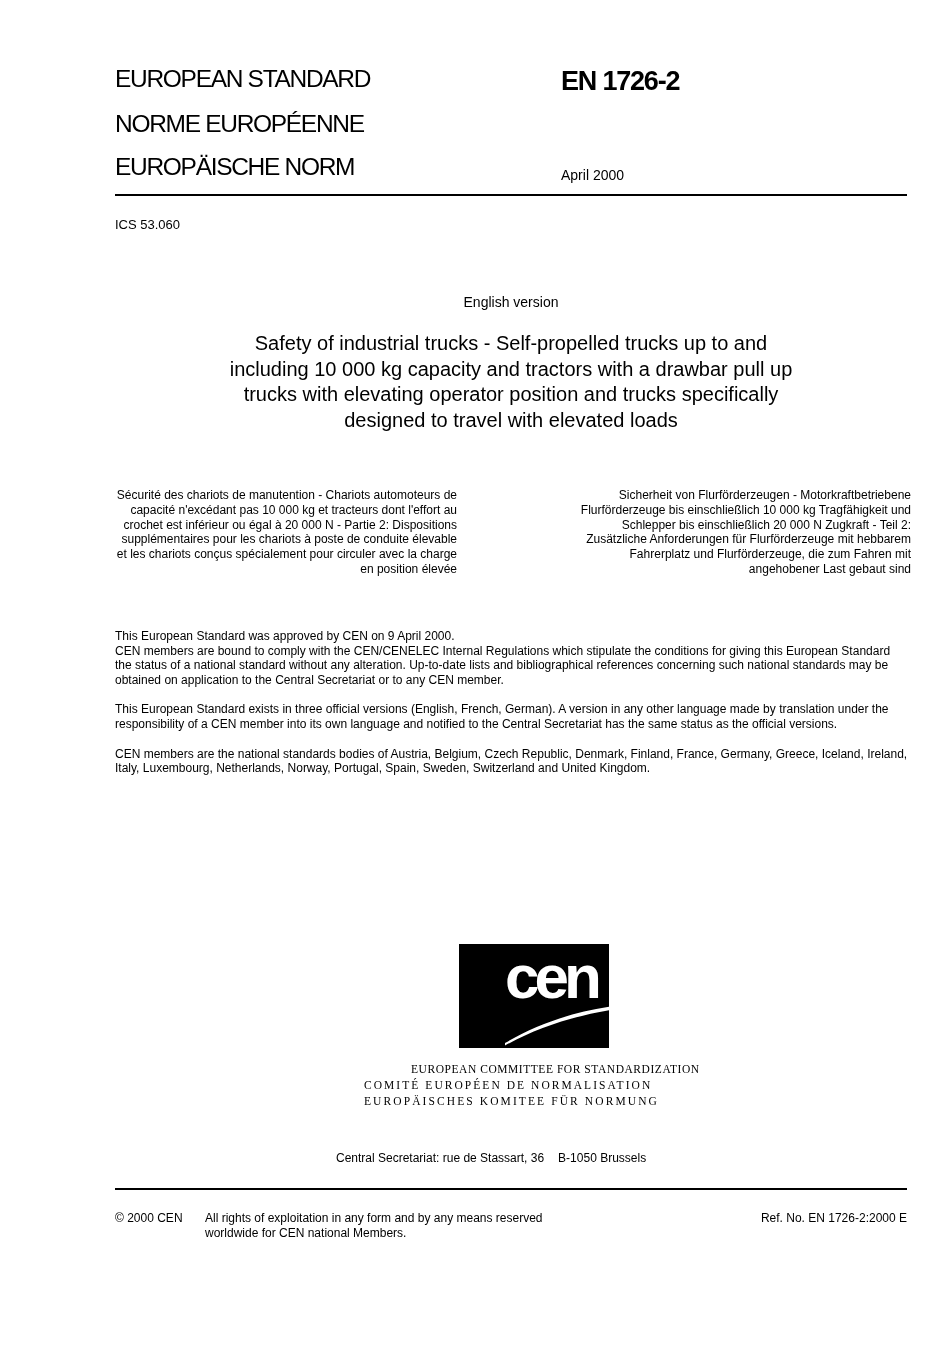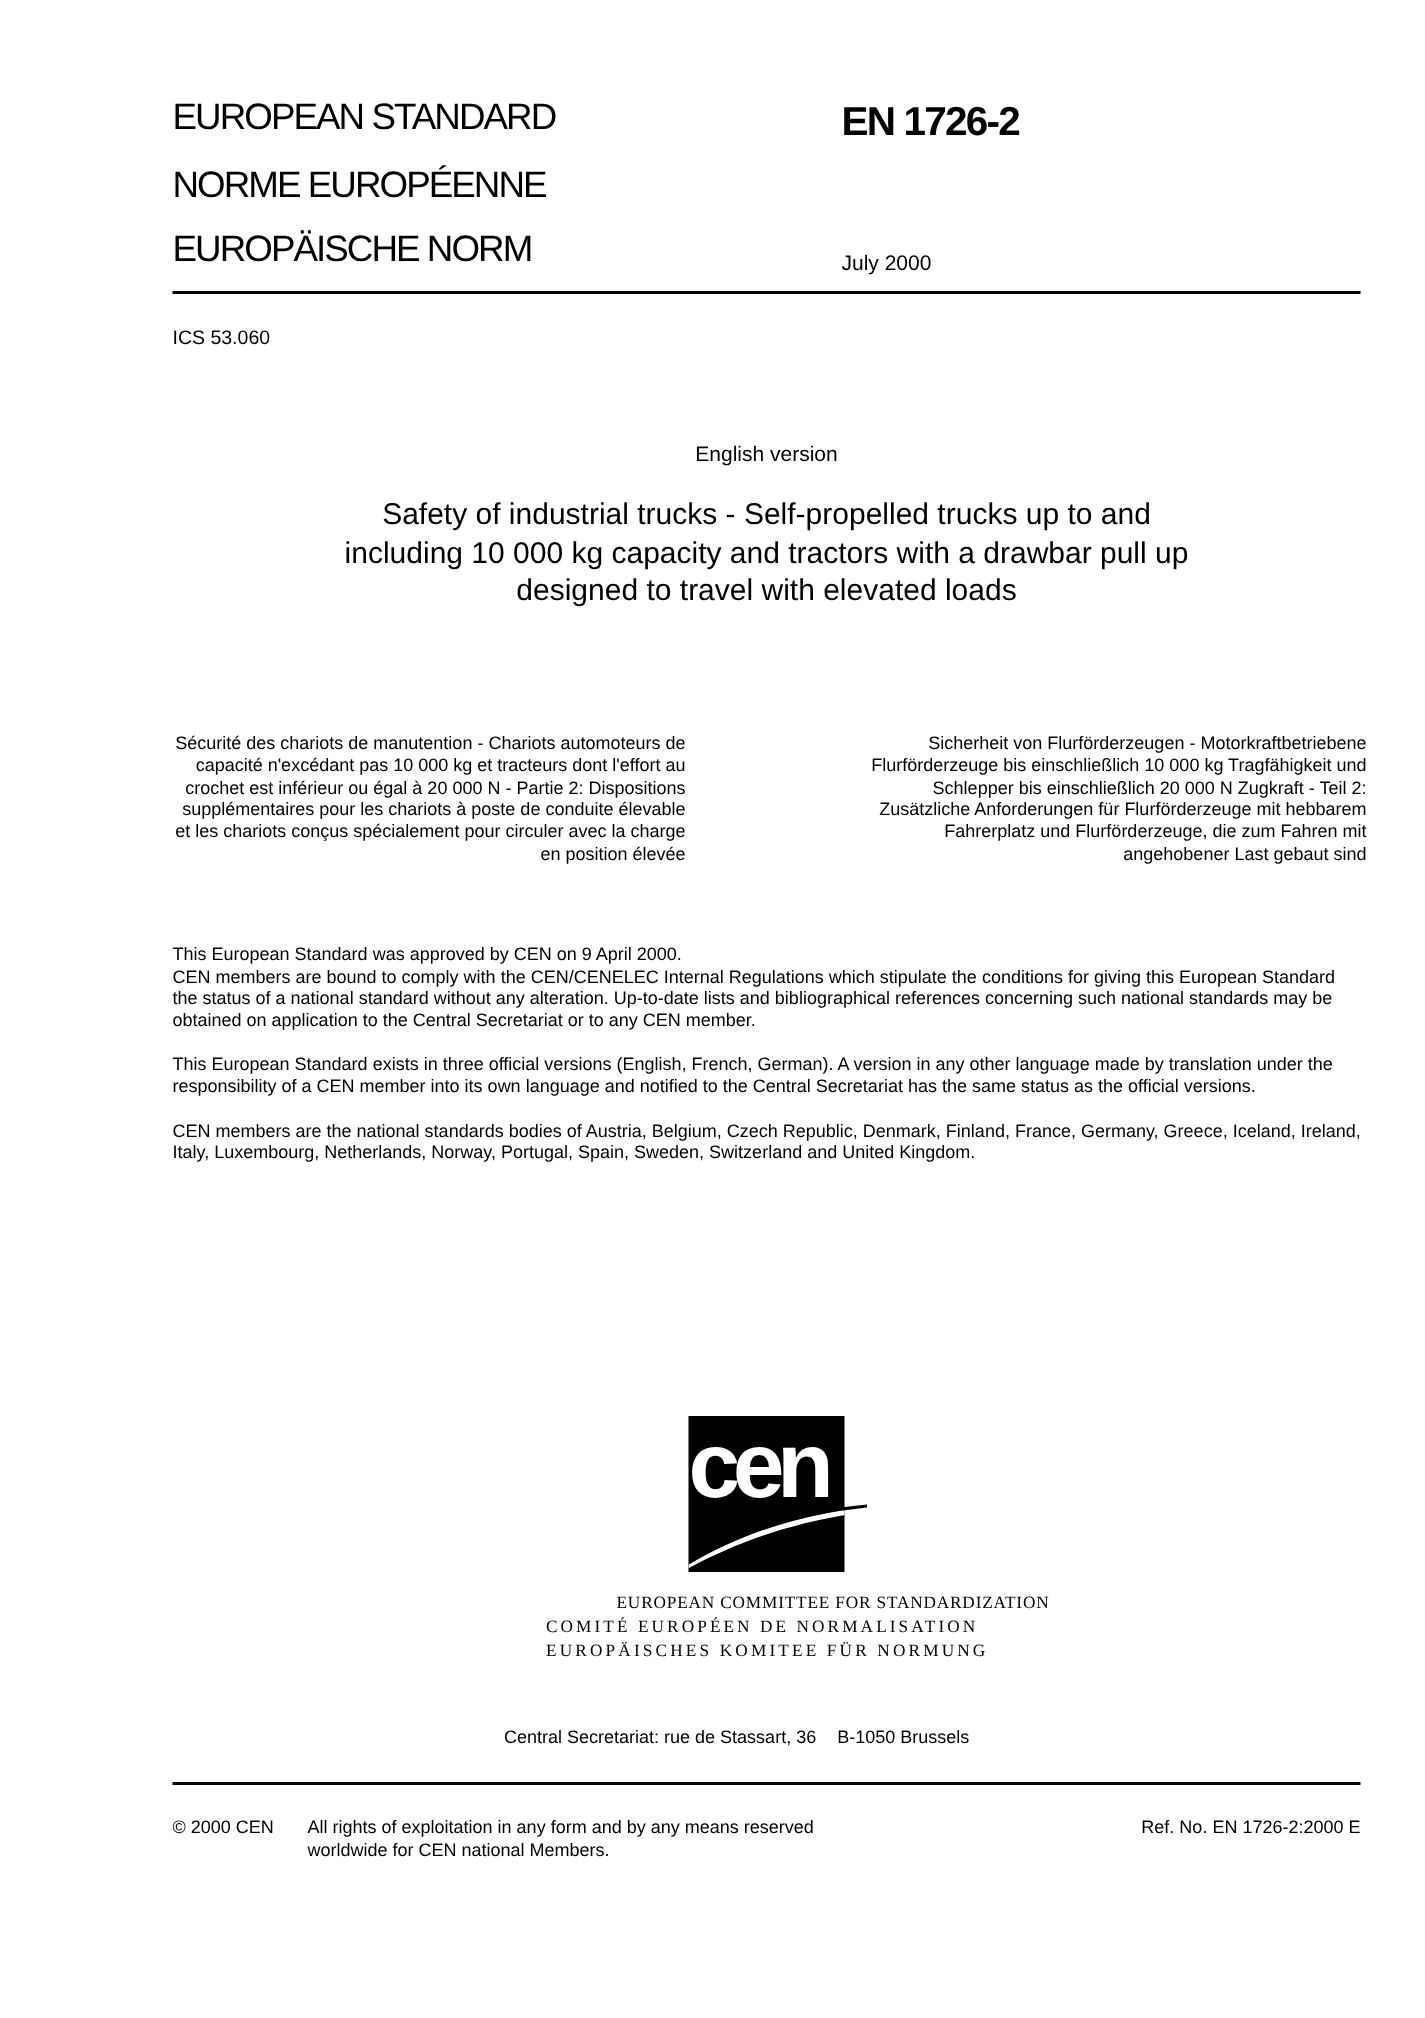--- a/index.html
+++ b/index.html
@@ -23,45 +23,46 @@
     .footer { font-size: 12px; line-height: 15px; }
   </style>
 </head>
 <body>
 
 <div class="abs hdr-line" style="left:115px; top:67px;">EUROPEAN STANDARD</div>
 <div class="abs hdr-line" style="left:115px; top:112px;">NORME EUROPÉENNE</div>
 <div class="abs hdr-line" style="left:115px; top:155px;">EUROPÄISCHE NORM</div>
 
 <div class="abs en-num" style="left:561px; top:66px;">EN 1726-2</div>
-<div class="abs small" style="left:561px; top:167px; font-size:14px;">July 2000</div>
+<div class="abs small" style="left:561px; top:167px; font-size:14px;">April 2000</div>
 
 <div class="abs rule" style="left:115px; top:194px; width:792px;"></div>
 
 <div class="abs small" style="left:115px; top:217px;">ICS 53.060</div>
 
 <div class="abs small" style="left:0; width:1022px; top:294px; text-align:center; font-size:14px;">English version</div>
 
 <div class="abs title" style="left:180px; width:662px; top:331px;">
   <div>Safety of industrial trucks - Self-propelled trucks up to and</div>
   <div>including 10 000 kg capacity and tractors with a drawbar pull up</div>
+  <div>trucks with elevating operator position and trucks specifically</div>
   <div>designed to travel with elevated loads</div>
 </div>
 
 <div class="abs trans" style="left:112px; width:345px; top:488px;">Sécurité des chariots de manutention - Chariots automoteurs de capacité n'excédant pas 10 000 kg et tracteurs dont l'effort au crochet est inférieur ou égal à 20 000 N - Partie 2: Dispositions supplémentaires pour les chariots à poste de conduite élevable et les chariots conçus spécialement pour circuler avec la charge en position élevée</div>
 <div class="abs trans" style="left:563px; width:348px; top:488px;">Sicherheit von Flurförderzeugen - Motorkraftbetriebene Flurförderzeuge bis einschließlich 10 000 kg Tragfähigkeit und Schlepper bis einschließlich 20 000 N Zugkraft - Teil 2: Zusätzliche Anforderungen für Flurförderzeuge mit hebbarem Fahrerplatz und Flurförderzeuge, die zum Fahren mit angehobener Last gebaut sind</div>
 
 <div class="abs para" style="left:115px; width:795px; top:629px;">
   <p>This European Standard was approved by CEN on 9 April 2000.</p>
   <p style="">CEN members are bound to comply with the CEN/CENELEC Internal Regulations which stipulate the conditions for giving this European Standard the status of a national standard without any alteration. Up-to-date lists and bibliographical references concerning such national standards may be obtained on application to the Central Secretariat or to any CEN member.</p>
   <p style="margin-top:15px;">This European Standard exists in three official versions (English, French, German). A version in any other language made by translation under the responsibility of a CEN member into its own language and notified to the Central Secretariat has the same status as the official versions.</p>
   <p style="margin-top:15px;">CEN members are the national standards bodies of Austria, Belgium, Czech Republic, Denmark, Finland, France, Germany, Greece, Iceland, Ireland, Italy, Luxembourg, Netherlands, Norway, Portugal, Spain, Sweden, Switzerland and United Kingdom.</p>
 </div>
 
-<div class="abs cen-logo" style="left:459px; top:944px; width:104px; height:104px; overflow:hidden;">
+<div class="abs cen-logo" style="left:459px; top:944px; width:104px; height:104px; overflow:hidden;padding-left:46px;">
   <svg width="120" height="104" viewBox="0 0 120 104">
     <text x="0" y="54" fill="#ffffff" font-family="Liberation Sans, sans-serif" font-weight="bold" font-size="62" letter-spacing="-5">cen</text>
     <path d="M-8 104 C 30 80, 70 66, 125 60 L 125 63 C 70 70, 30 84, -8 106 Z" fill="#ffffff"></path>
   </svg>
 </div>
 <div class="abs" style="left:460px; top:1003px; width:118px; height:4px;">
   <svg width="120" height="20" viewBox="0 0 120 20" style="position:absolute; top:0; left:0; overflow:visible;">
     <path d="M100 2 L118 0 L118 2 L102 4 Z" fill="#000000"></path>
   </svg>
 </div>

